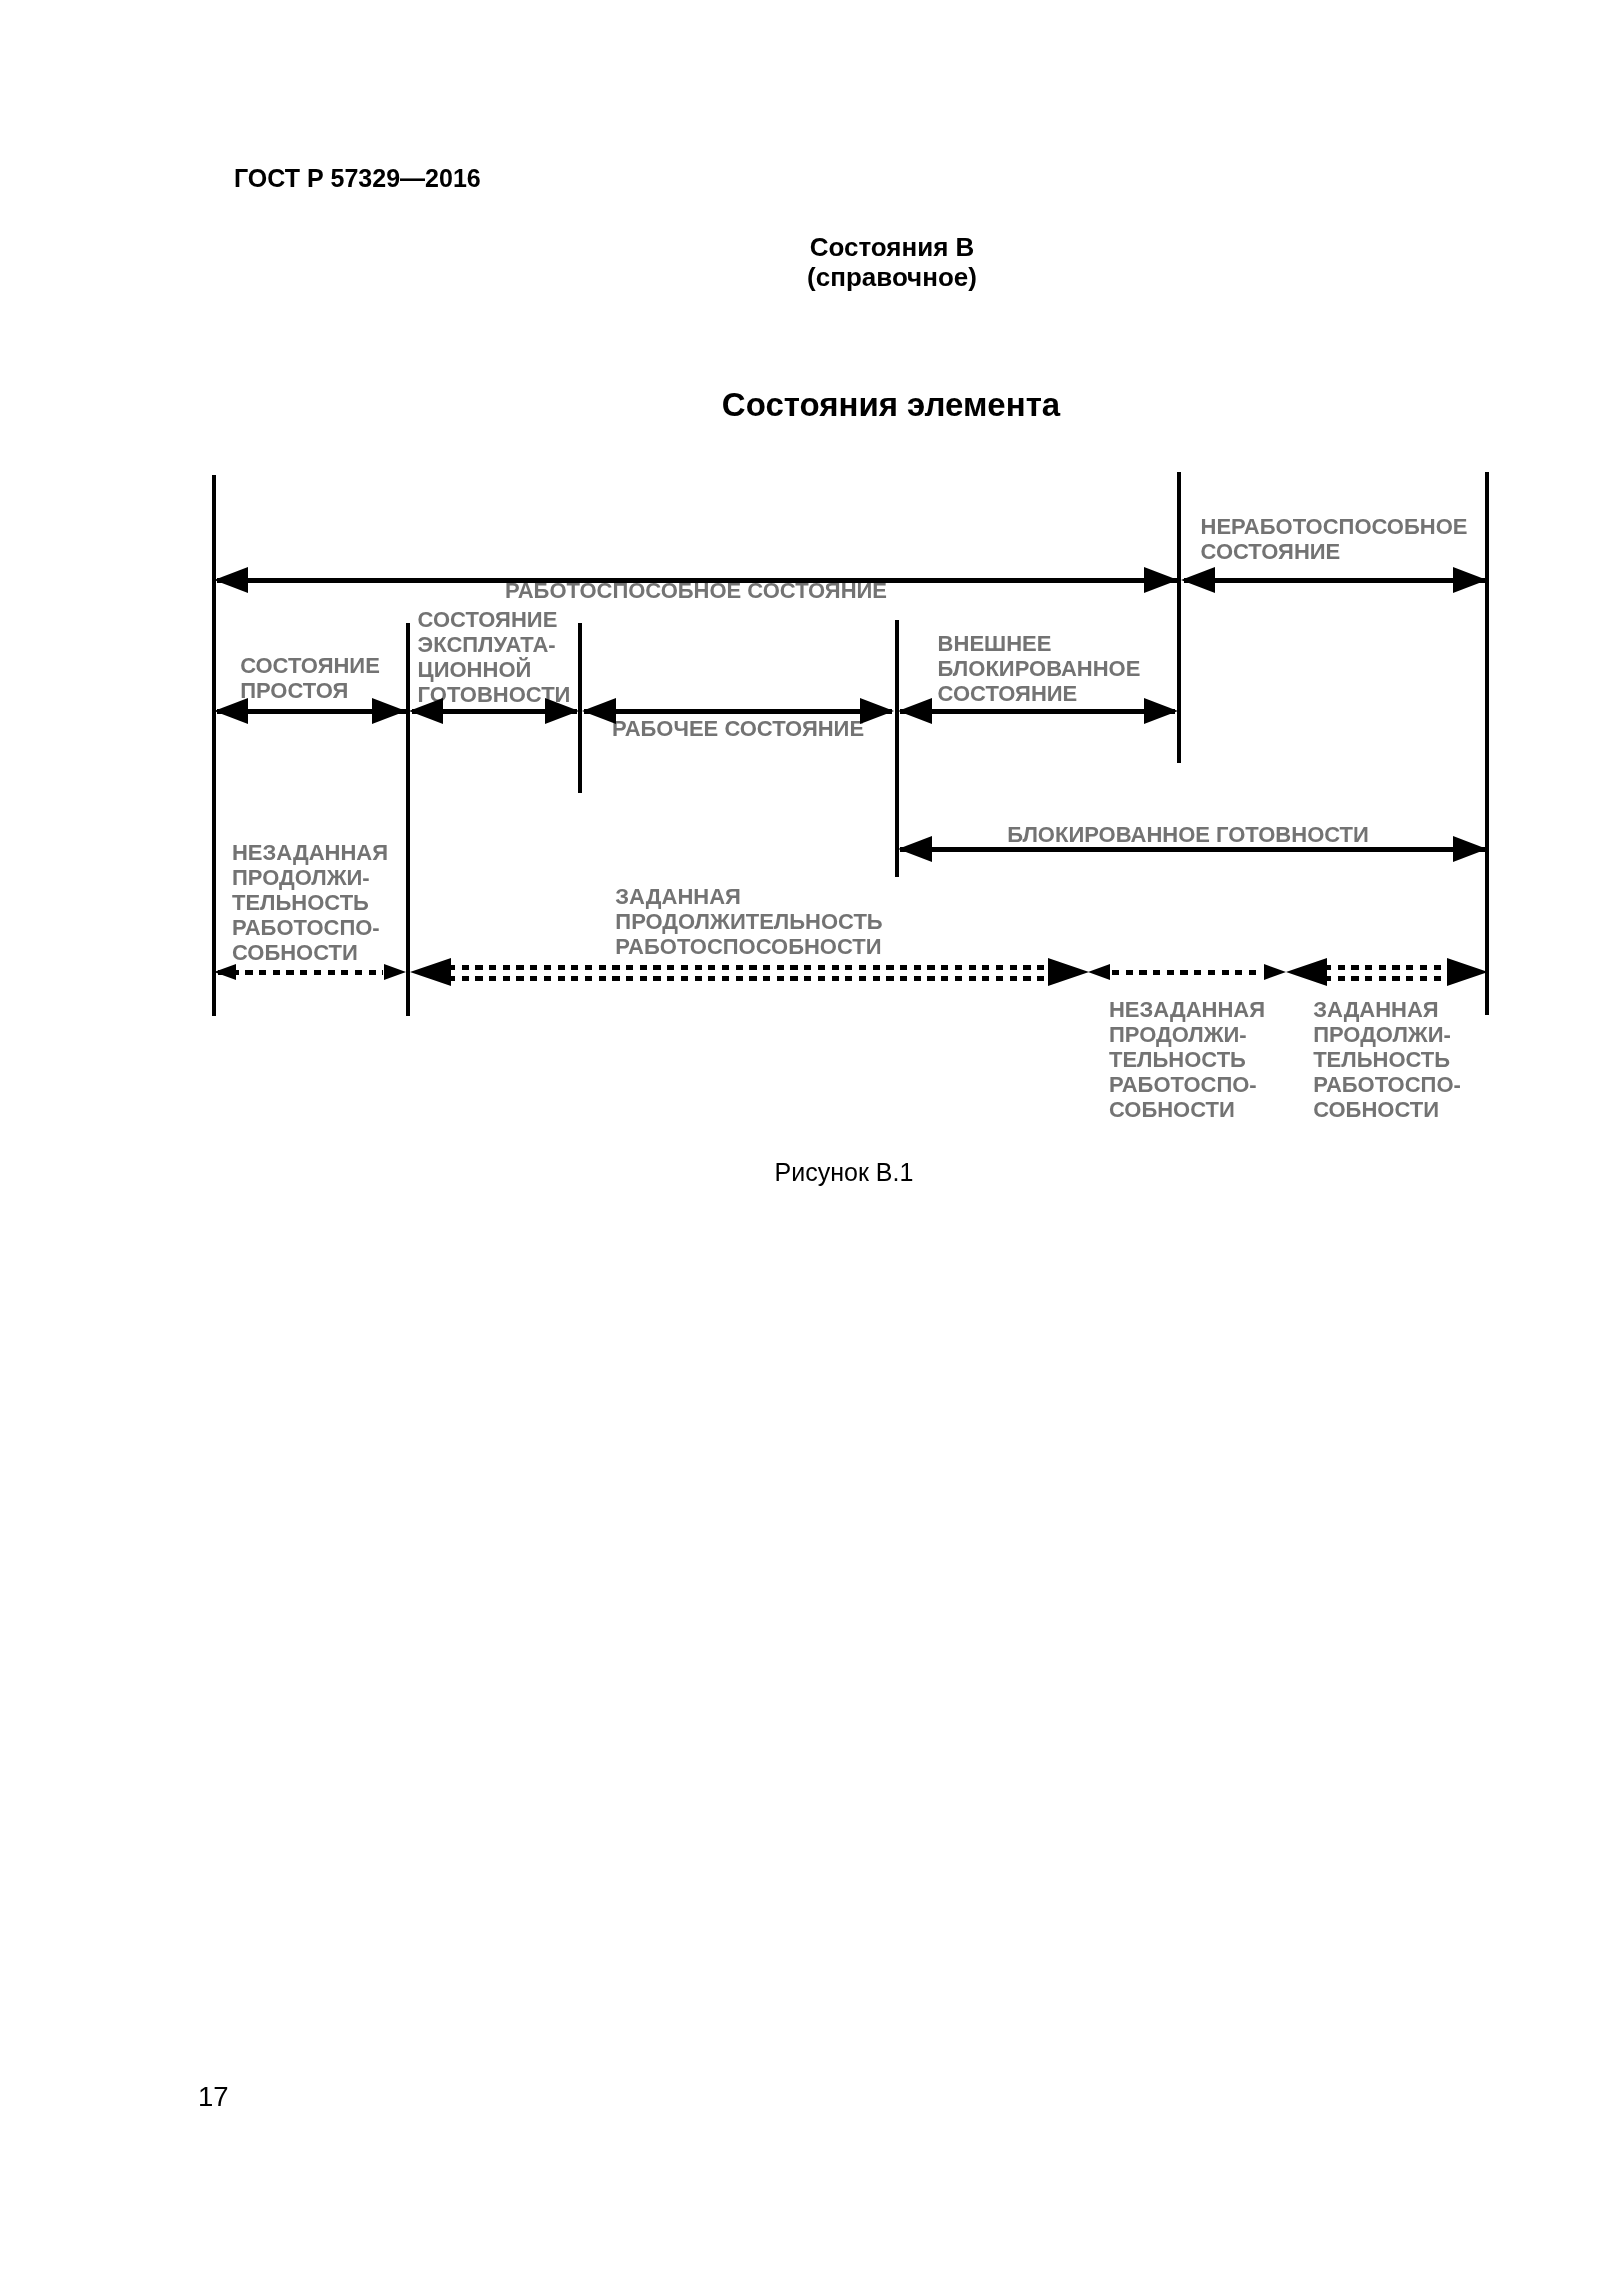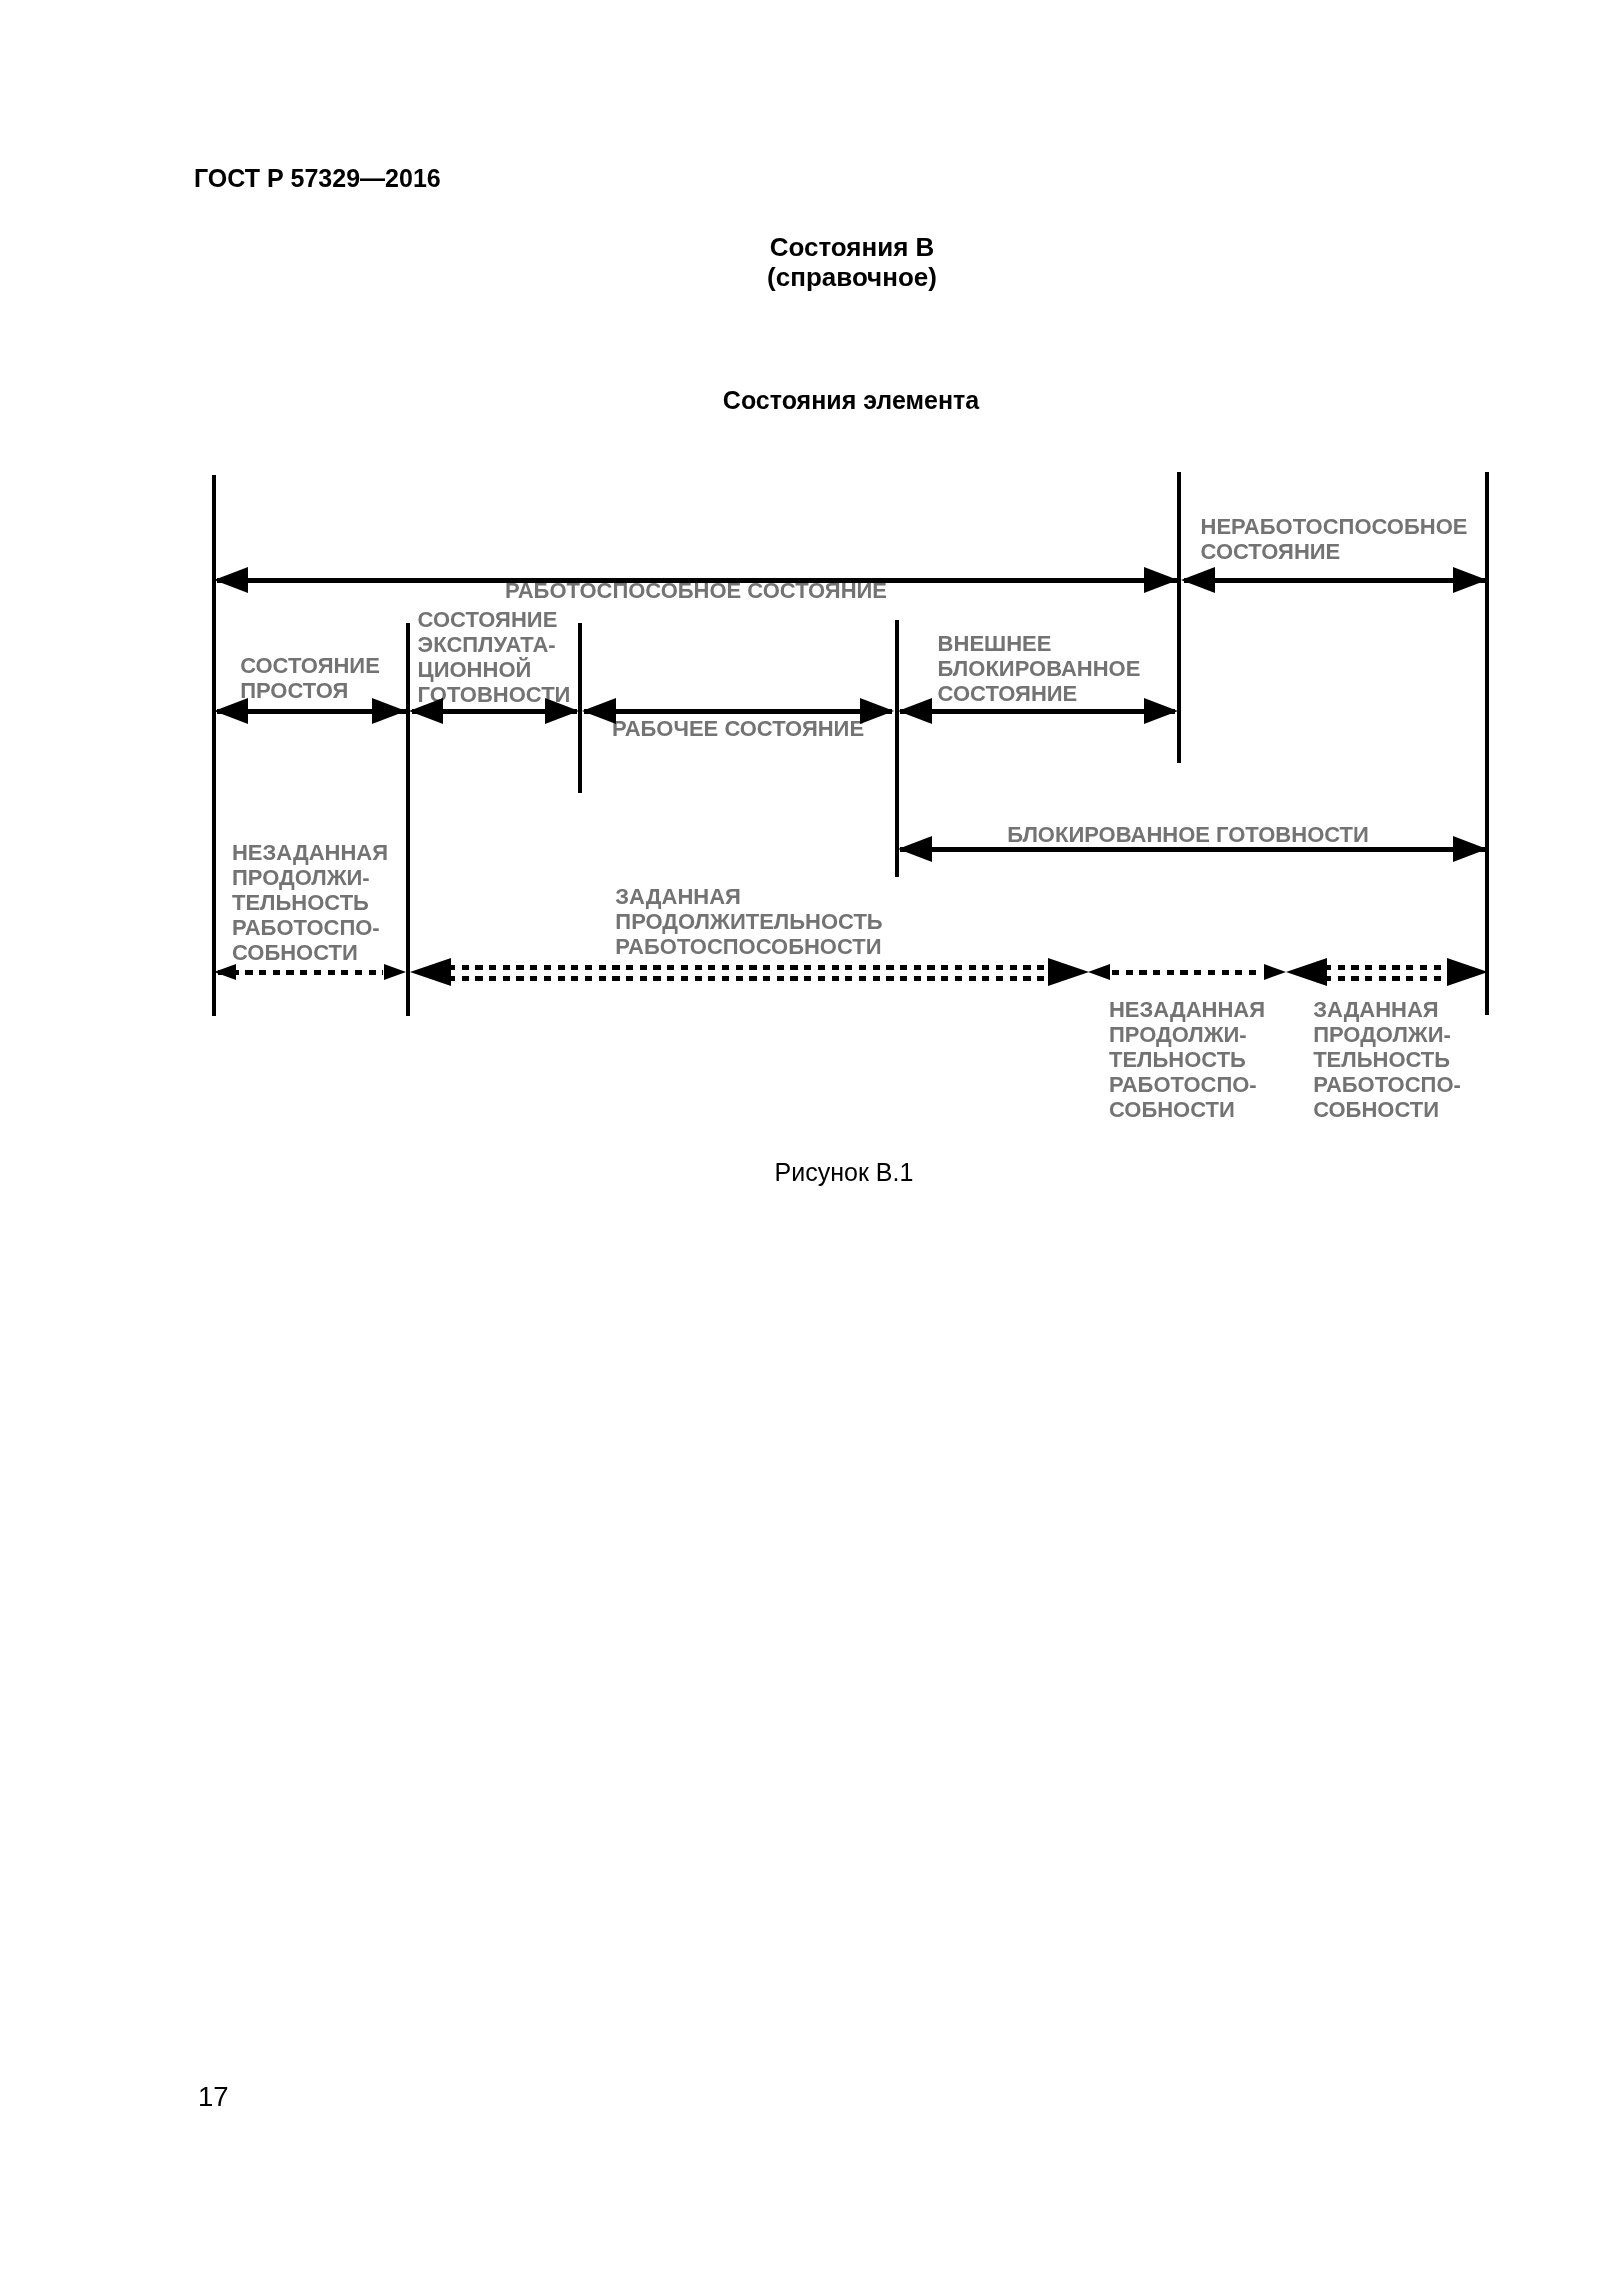--- a/index.html
+++ b/index.html
@@ -6,21 +6,21 @@
   .page{
     position:relative;
     width:1623px;
     height:2295px;
     background:#ffffff;
     font-family:"Liberation Sans", sans-serif;
     color:#000000;
     overflow:hidden;
   }
   .txt{position:absolute;color:#000;}
-  .b{font-weight:700;}
+  .b{font-weight:700;margin-left:40px;}
   .ctr{transform:translateX(-50%);text-align:center;}
   .lbl{
     position:absolute;
     transform:translateX(-50%);
     text-align:left;
     font-weight:700;
     font-size:22px;
     line-height:25px;
     white-space:pre;
     color:#737373;
@@ -40,21 +40,21 @@
   .abr{border-top:14.4px solid transparent;border-bottom:14.4px solid transparent;border-left:41px solid #000;}
 </style>
 </head>
 <body>
 
 <div class="page">
 
   <div class="txt b" style="left:194px;top:164px;font-size:25px;">ГОСТ Р 57329—2016</div>
   <div class="txt b ctr" style="left:852px;top:232px;font-size:26px;line-height:30px;">Состояния В</div>
   <div class="txt b ctr" style="left:852px;top:262px;font-size:26px;line-height:30px;">(справочное)</div>
-  <div class="txt b ctr" style="left:851px;top:386px;font-size:25px;">Состояния элемента</div>
+  <div class="txt b ctr" style="left:851px;top:386px;font-size:33px;">Состояния элемента</div>
 
   <div>
 
     <div class="vl" style="left:212px;top:475px;height:541px;"></div>
     <div class="vl" style="left:406px;top:623px;height:393px;"></div>
     <div class="vl" style="left:578px;top:623px;height:170px;"></div>
     <div class="vl" style="left:895px;top:620px;height:257px;"></div>
     <div class="vl" style="left:1177px;top:472px;height:291px;"></div>
     <div class="vl" style="left:1485px;top:472px;height:543px;"></div>
 

